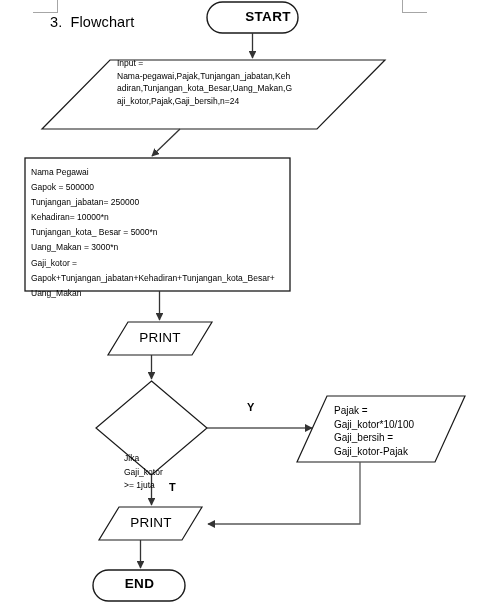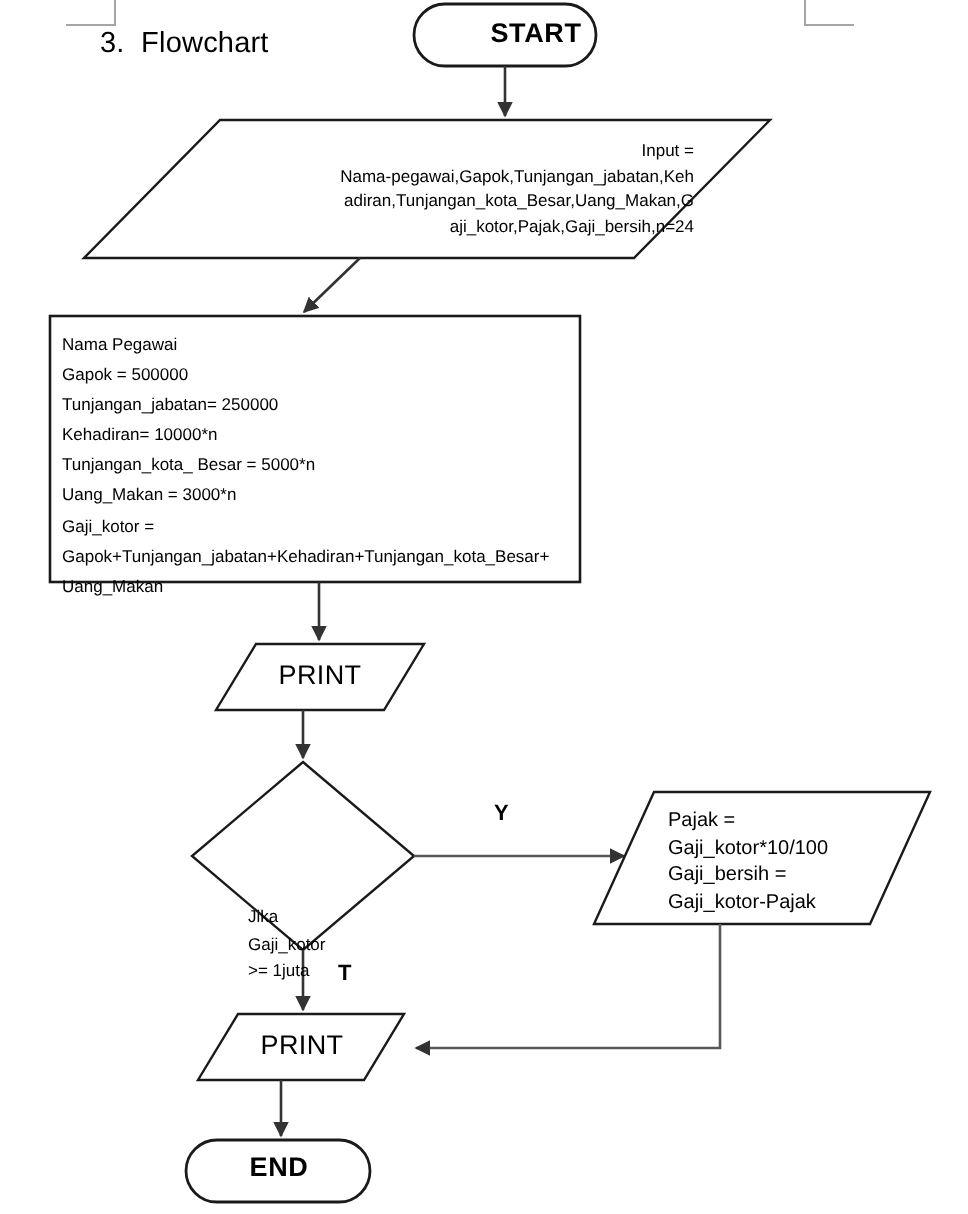--- a/index.html
+++ b/index.html
@@ -47,23 +47,22 @@
     letter-spacing: 0.3px;
   }
   .start-text { left: 207px; top: 9px; width: 92px; padding-left: 15px; }
   .end-text   { left: 93px;  top: 576px; width: 93px; }
   .io-text {
     font-size: 8.5px;
     line-height: 12.6px;
   }
   .input-text {
     left: 117px;
-    top: 69px;
+    top: 57px;
     width: 230px;
-    text-align: right;
   }
   .proc-text {
     left: 31px;
     top: 165px;
     width: 258px;
     font-size: 8.5px;
     line-height: 15.1px;
   }
   .print-text {
     font-size: 13.5px;
@@ -155,21 +154,21 @@
 
     <line x1="140.5" y1="540" x2="140.5" y2="568" stroke="#333333" stroke-width="1.3" marker-end="url(#arrow)"></line>
 
     <rect x="93" y="570" width="92" height="31" rx="15.5" ry="15.5" fill="#ffffff" stroke="#1a1a1a" stroke-width="1.4"></rect>
   </svg>
 
   <div class="lbl title-text">3.  Flowchart</div>
 
   <div class="lbl term-text start-text">START</div>
 
-  <div class="lbl io-text input-text"><span>Input =</span><br><span>Nama-pegawai,Gapok,Tunjangan_jabatan,Keh</span><br><span>adiran,Tunjangan_kota_Besar,Uang_Makan,G</span><br><span>aji_kotor,Pajak,Gaji_bersih,n=24</span></div>
+  <div class="lbl io-text input-text"><span>Input =</span><br><span>Nama-pegawai,Pajak,Tunjangan_jabatan,Keh</span><br><span>adiran,Tunjangan_kota_Besar,Uang_Makan,G</span><br><span>aji_kotor,Pajak,Gaji_bersih,n=24</span></div>
 
   <div class="lbl proc-text"><span>Nama Pegawai</span><br><span>Gapok = 500000</span><br><span>Tunjangan_jabatan= 250000</span><br><span>Kehadiran= 10000*n</span><br><span>Tunjangan_kota_ Besar = 5000*n</span><br><span>Uang_Makan = 3000*n</span><br><span>Gaji_kotor =</span><br><span>Gapok+Tunjangan_jabatan+Kehadiran+Tunjangan_kota_Besar+</span><br><span>Uang_Makan</span></div>
 
   <div class="lbl print-text print1-text">PRINT</div>
 
   <div class="lbl dec-text"><span>Jika</span><br><span>Gaji_kotor</span><br><span>&gt;= 1juta</span></div>
 
   <div class="lbl branch-lbl yes-lbl">Y</div>
 
   <div class="lbl branch-lbl no-lbl">T</div>

